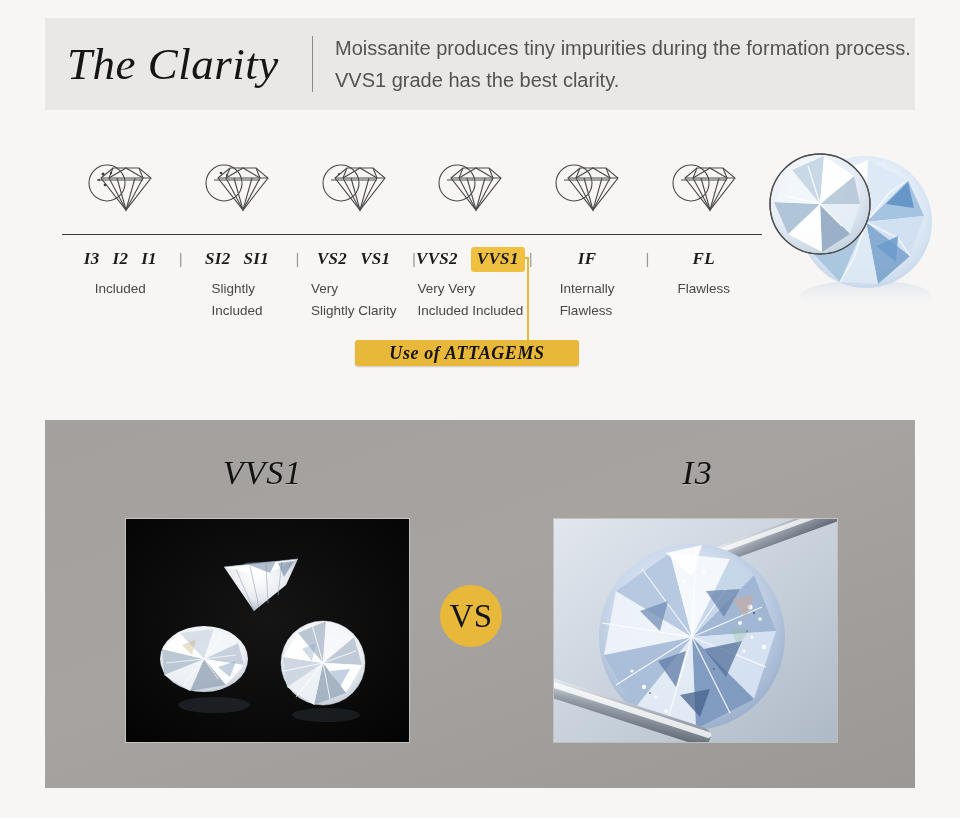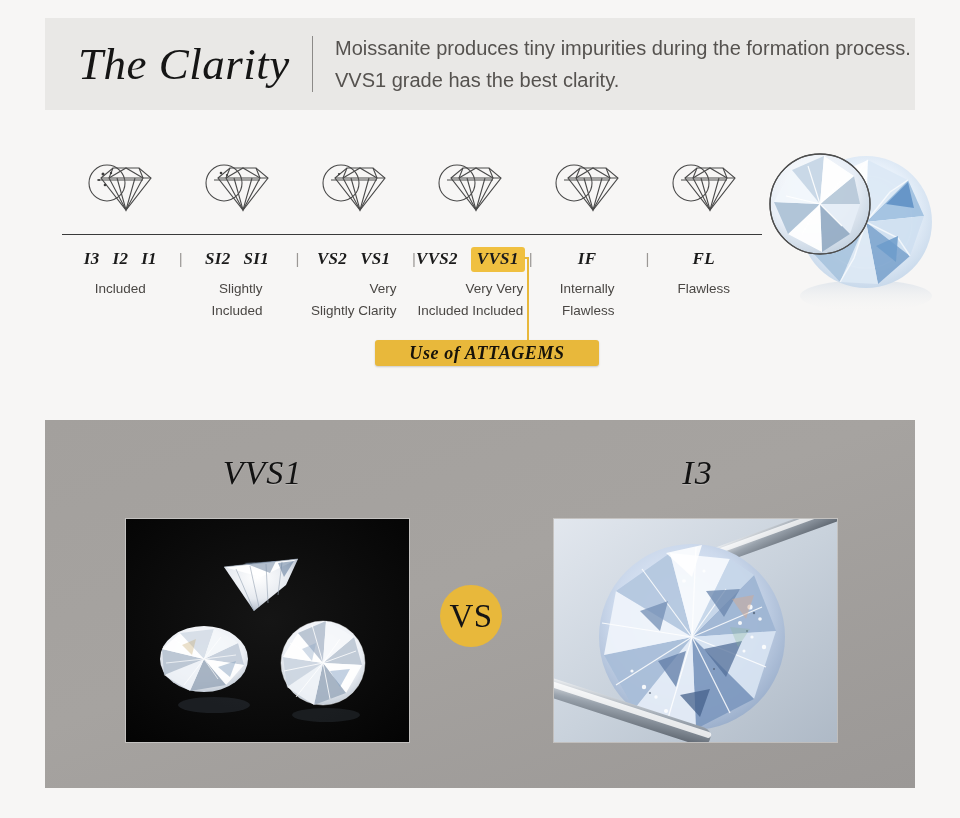--- a/index.html
+++ b/index.html
@@ -17,24 +17,23 @@
     width: 870px; height: 92px;
     background: #e9e8e6;
     display: flex; align-items: center;
   }
   .header-title {
     font-family: "Liberation Serif", serif;
     font-style: italic;
     font-size: 45px;
     color: #151515;
     letter-spacing: 0.5px;
-    padding-left: 15px;
+    padding-left: 22px;
     width: 280px;
     line-height: 1;
-    margin-left: 18px;
   }
   .header-divider {
     width: 1px; height: 56px;
     background: #8c8a88;
     margin: 0 22px 0 0;
   }
   .header-desc {
     font-family: "Liberation Sans", sans-serif;
     font-size: 20px;
     color: #55524f;
@@ -74,35 +73,35 @@
   }
   .code.hl {
     background: #f0c040;
     padding: 2px 6px 3px 6px;
     border-radius: 3px;
   }
   .desc {
     margin-top: 9px;
     font-family: "Liberation Sans", sans-serif;
     font-size: 13.5px; color: #4a4744;
-    line-height: 1.62; text-align: right;
+    line-height: 1.62; text-align: left;
     white-space: pre-line;
   }
   .sep {
     position: absolute; top: 1px;
     font-size: 15px; color: #9b9895; font-weight: 300;
   }
   .sep.right { right: -4px; }
 
   
   .connector { position: absolute; left: 0; top: 0; width: 700px; height: 230px; pointer-events: none; }
 
   
   .callout {
-    position: absolute; left: 375px; top: 340px;
+    position: absolute; left: 355px; top: 340px;
     width: 224px; height: 26px;
     background: #e8b83b;
     border-radius: 3px;
     display: flex; align-items: center; justify-content: center;
     box-shadow: 0 1px 2px rgba(0,0,0,0.18);
   }
   .callout-text {
     font-family: "Liberation Serif", serif;
     font-style: italic; font-weight: 700;
     font-size: 18px; color: #17130a;

